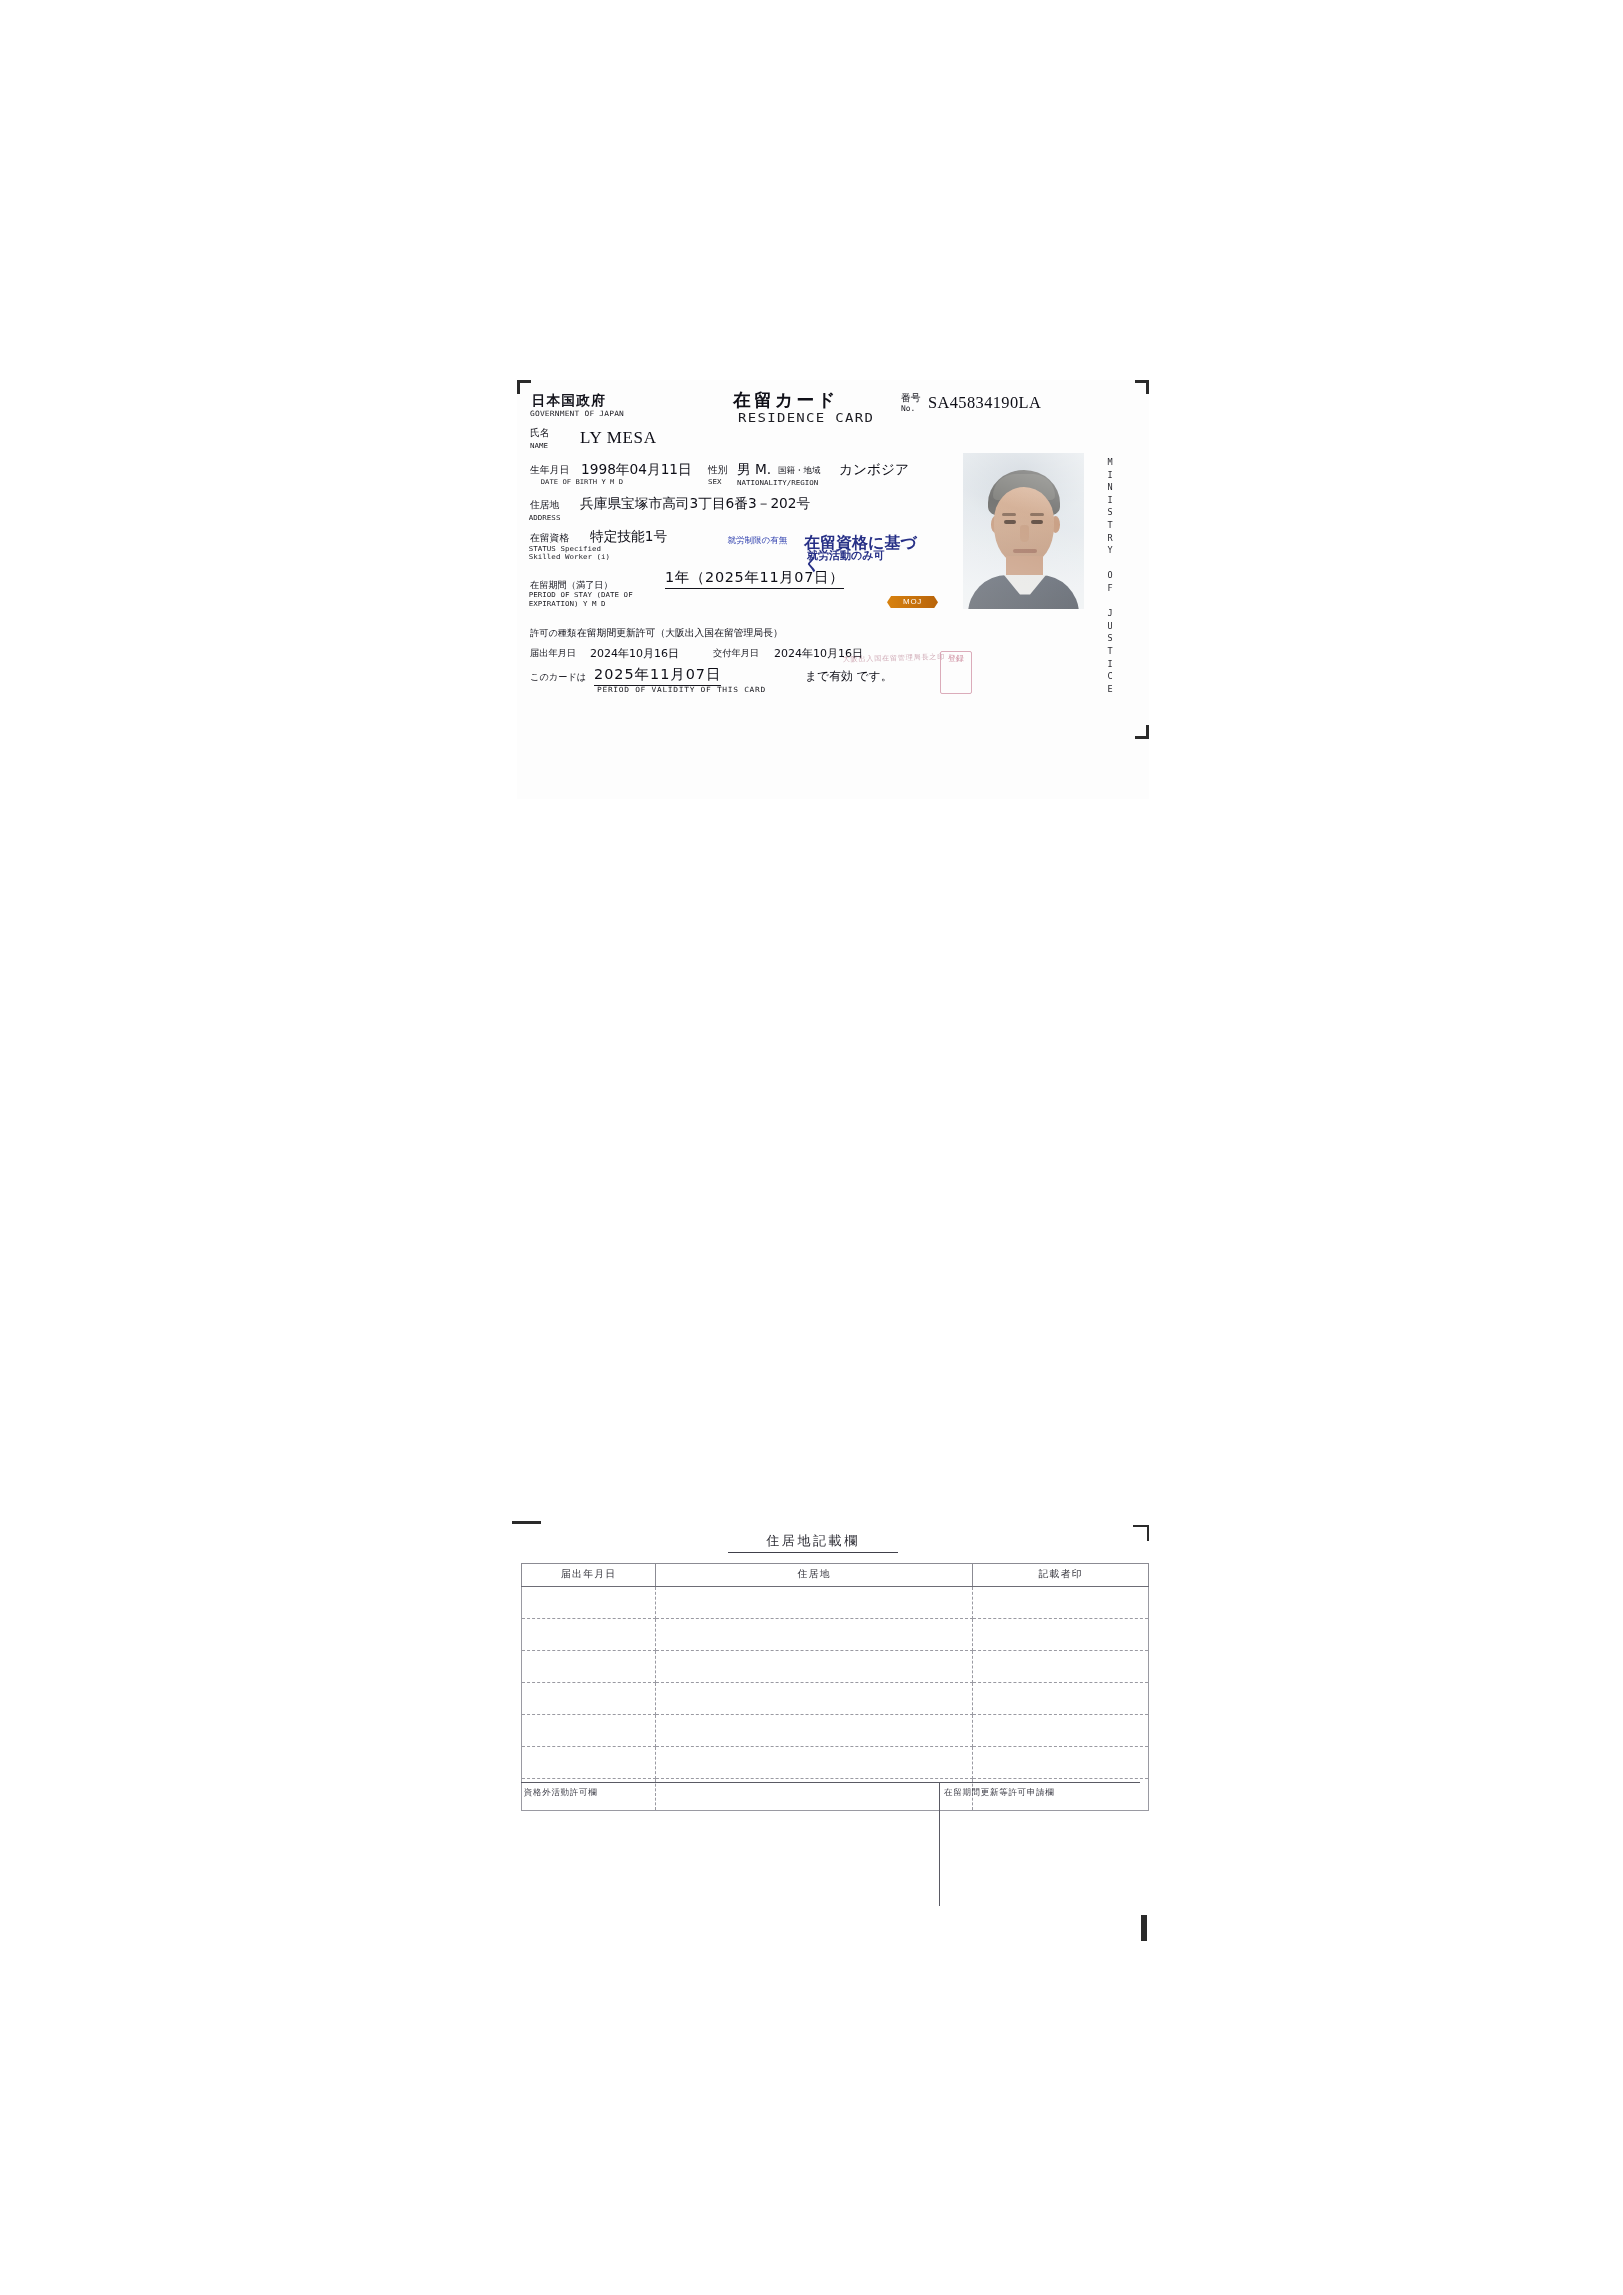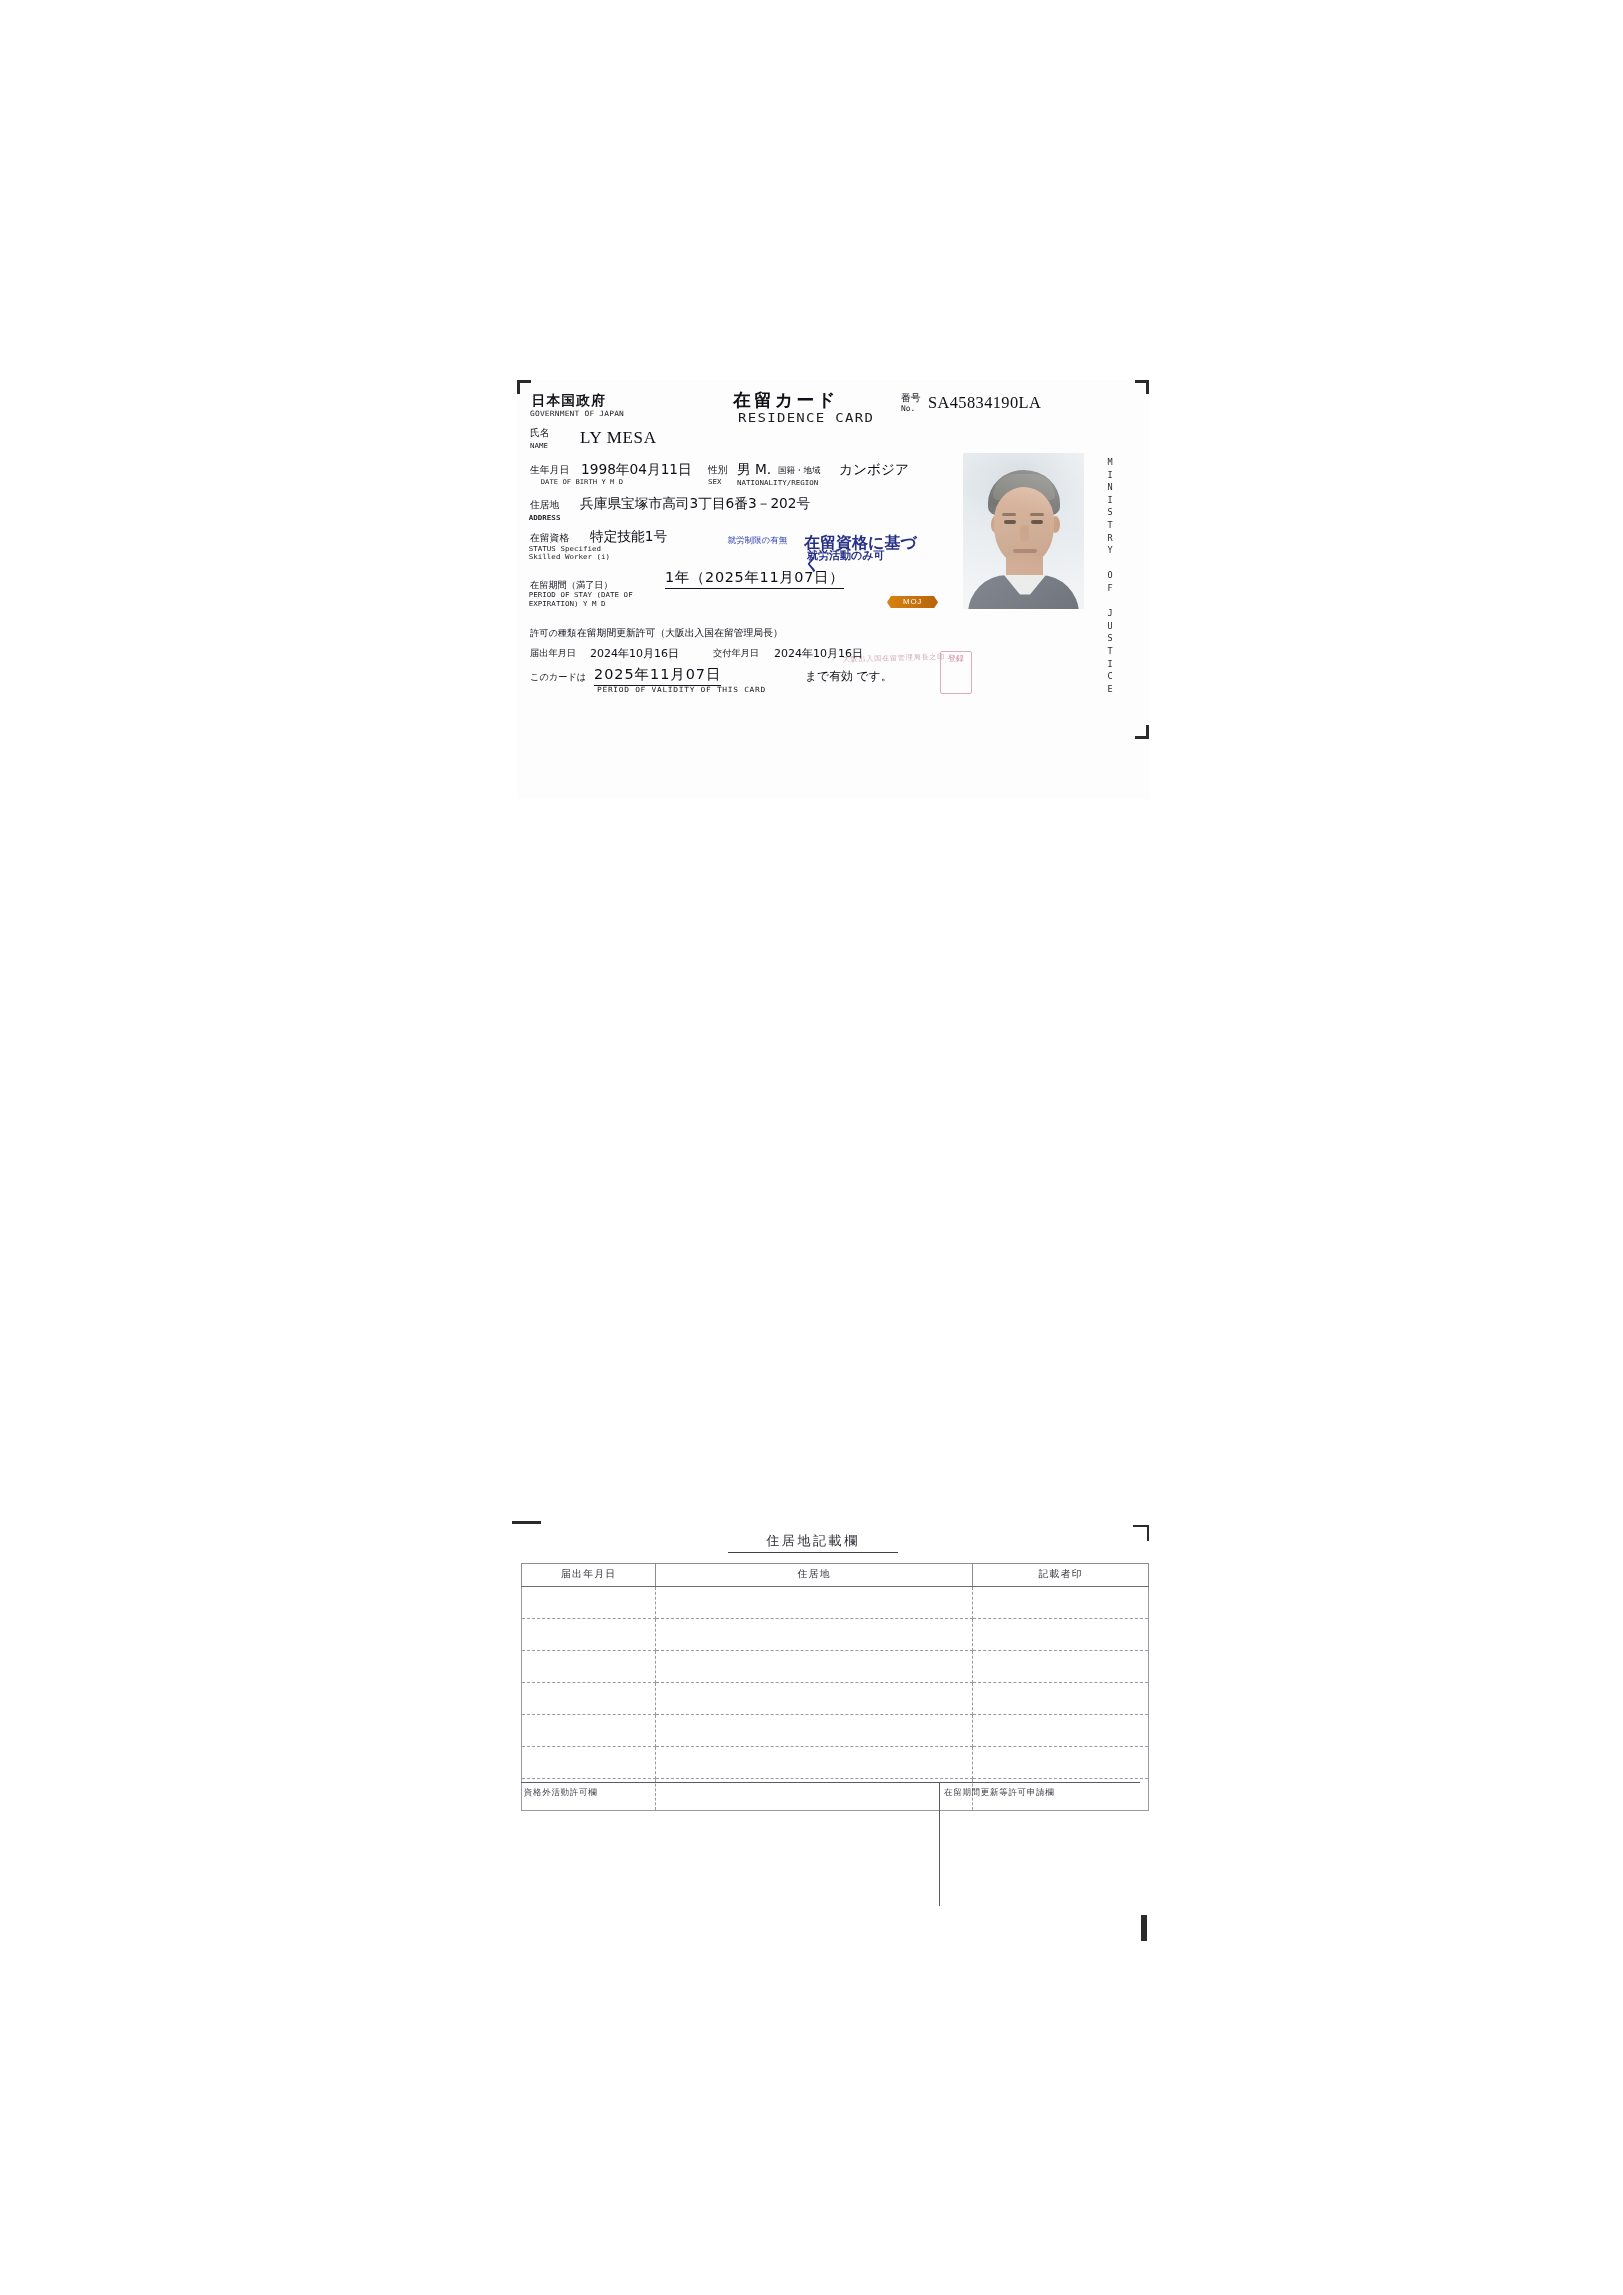--- a/index.html
+++ b/index.html
@@ -527,21 +527,21 @@
 
     <div class="lbl-jp" style="left:191px;top:84px;">性別</div>
     <div class="lbl-en" style="left:191px;top:98px;">SEX</div>
     <div class="val-jp" style="left:220px;top:81px;font-size:13.7px;">男 M.</div>
 
     <div class="lbl-jp" style="left:261px;top:85px;font-size:8.5px;">国籍・地域</div>
     <div class="lbl-en" style="left:220px;top:99px;">NATIONALITY/REGION</div>
     <div class="val-jp" style="left:322px;top:81px;font-size:13.7px;">カンボジア</div>
 
     <div class="lbl-jp" style="left:13px;top:119px;">住居地</div>
-    <div class="lbl-en" style="left:11.8px;top:134px;font-weight:bold;">ADDRESS</div>
+    <div class="lbl-en" style="left:11.8px;top:134px;">ADDRESS</div>
     <div class="val-jp" style="left:63px;top:115px;font-size:13.7px;">兵庫県宝塚市高司3丁目6番3－202号</div>
 
     <div class="lbl-jp" style="left:13px;top:152px;">在留資格</div>
     <div class="lbl-en" style="left:11.8px;top:166px;width:98px;white-space:normal;line-height:7.9px;">STATUS  Specified Skilled Worker (i)</div>
     <div class="val-jp" style="left:73px;top:148px;font-size:13.7px;">特定技能1号</div>
 
     <div class="work-note">
       <div class="small">就労制限の有無</div>
       <div class="big1">在留資格に基づく</div>
       <div class="big2">就労活動のみ可</div>

